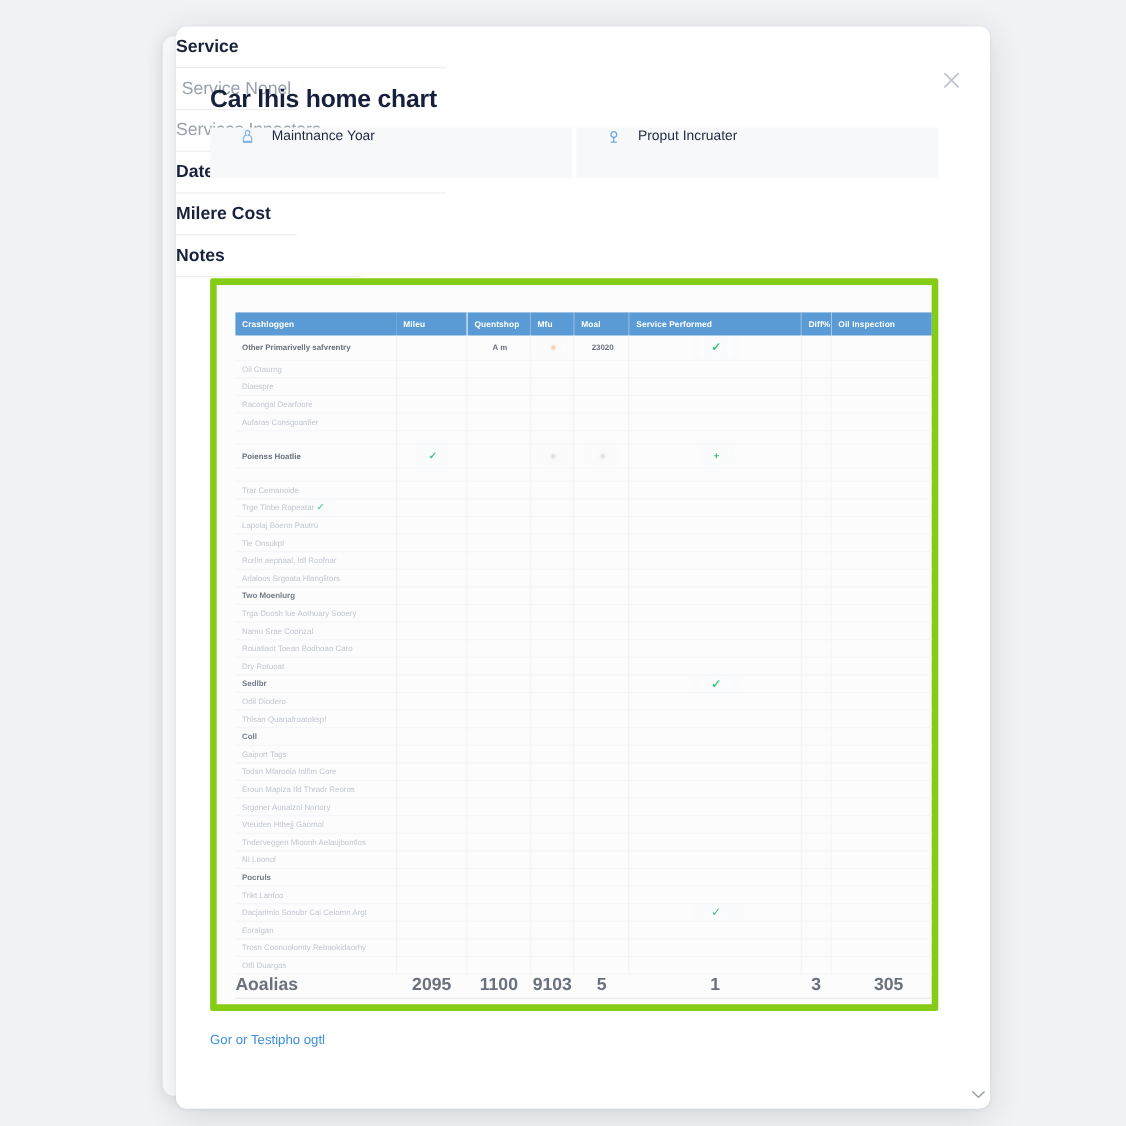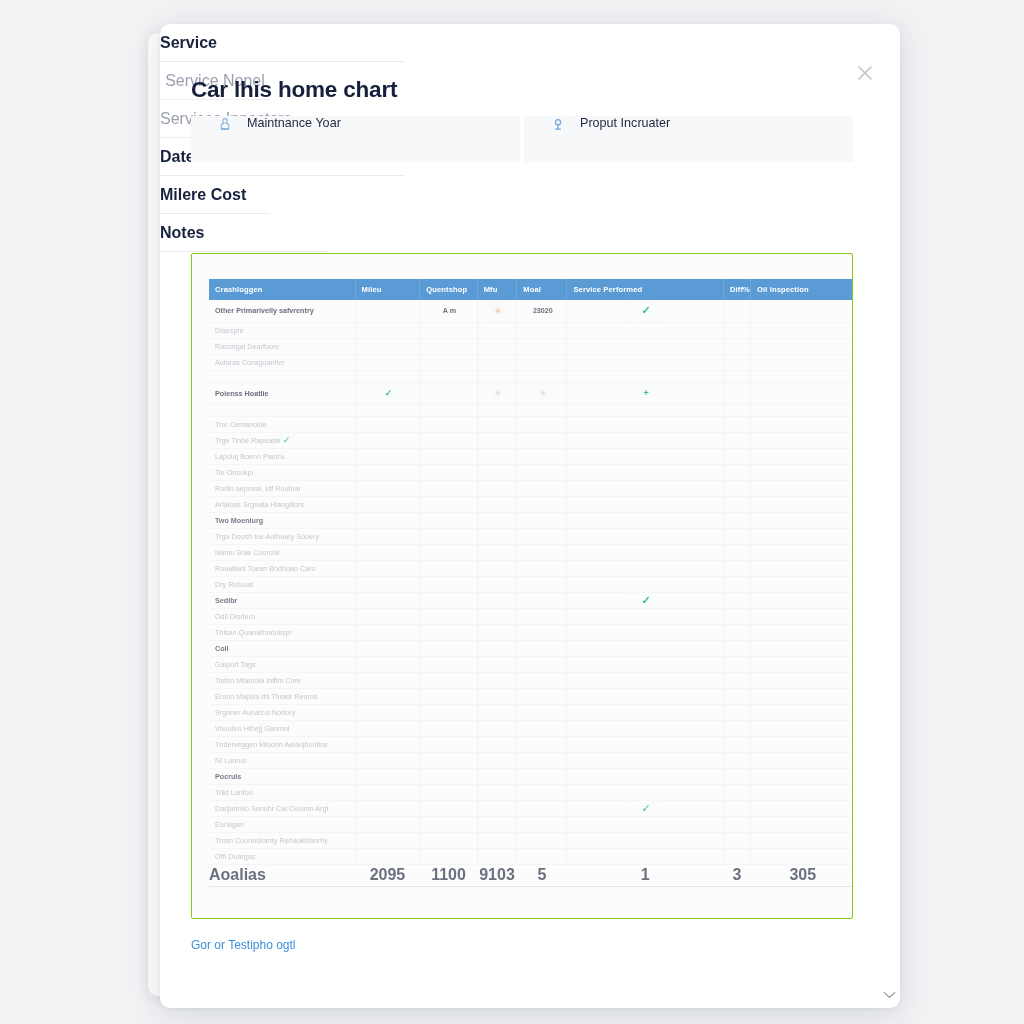--- a/index.html
+++ b/index.html
@@ -140,21 +140,21 @@
   #row-srv-nonel, #row-srv-insp { border-bottom: 1px solid #eceef1; }
 
   
   #table-wrap {
     position: absolute;
     left: 31px;
     top: 229px;
     width: 662px;
     height: 666px;
     background: #fcfcfd;
-    border: 1px solid #84cc16;
+    border: 6px solid #84cc16;
     border-radius: 2px;
     overflow: hidden;
   }
   table {
     border-collapse: collapse;
     width: 646px;
     margin: 25px 0 0 17px;
     table-layout: fixed;
   }
   thead th {
@@ -329,20 +329,30 @@
               <td>Other Primarivelly safvrentry</td>
               <td class="num"></td>
               <td class="num">A m</td>
               <td class="num" style="text-align: center;"><span class="dot-o">●</span></td>
               <td class="num">23020</td>
               <td style="text-align: center;"><span class="chk chk-big">✓</span></td>
               <td></td>
               <td></td>
             </tr>
             <tr class="">
+              <td>Oil Ctaurng</td>
+              <td class="num"></td>
+              <td class="num"></td>
+              <td class="num"></td>
+              <td class="num"></td>
+              <td></td>
+              <td></td>
+              <td></td>
+            </tr>
+            <tr class="">
               <td>Diaespre</td>
               <td class="num"></td>
               <td class="num"></td>
               <td class="num"></td>
               <td class="num"></td>
               <td></td>
               <td></td>
               <td></td>
             </tr>
             <tr class="">

